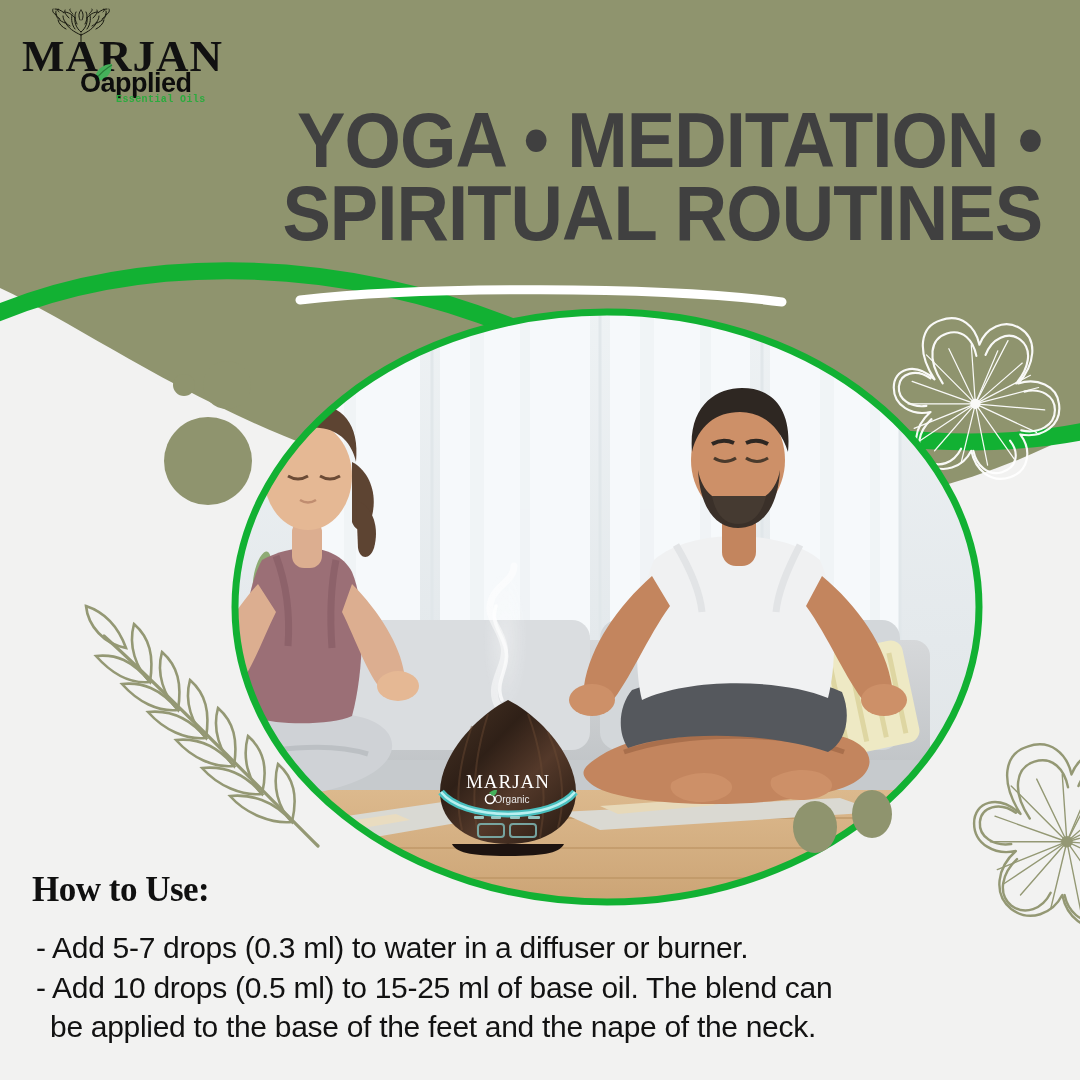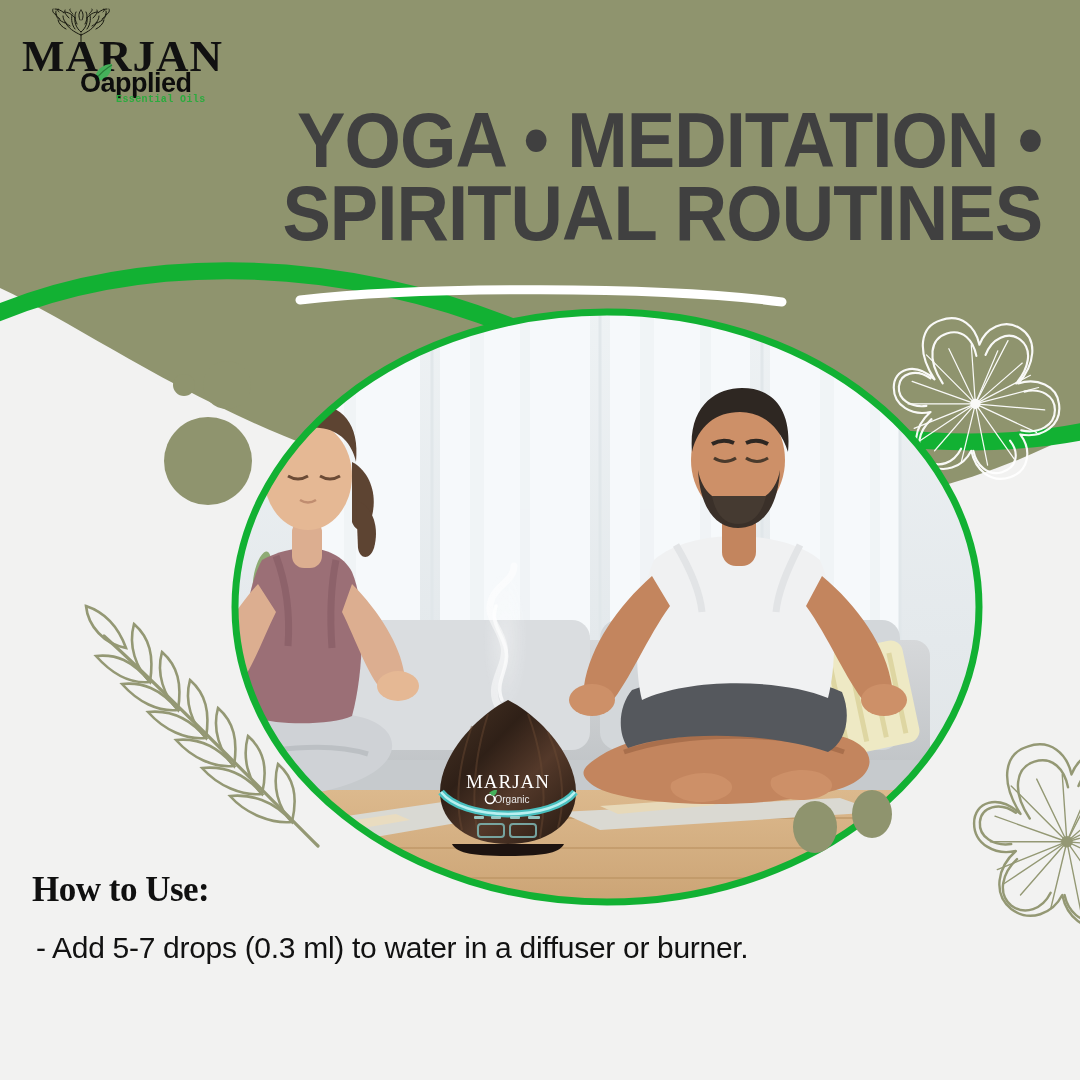--- a/index.html
+++ b/index.html
@@ -486,15 +486,17 @@
   </div>
 
   <div id="headline">
     <span class="l">YOGA • MEDITATION •</span>
     <span class="l">SPIRITUAL ROUTINES</span>
   </div>
 
   <div id="howto">How to Use:</div>
   <div id="usage">
     <span class="u-line">- Add 5-7 drops (0.3 ml) to water in a diffuser or burner.</span>
+    <span class="u-line">- Add 10 drops (0.5 ml) to 15-25 ml of base oil. The blend can</span>
+    <span class="u-cont">be applied to the base of the feet and the nape of the neck.</span>
   </div>
 
 </div>
 
 </body></html>

